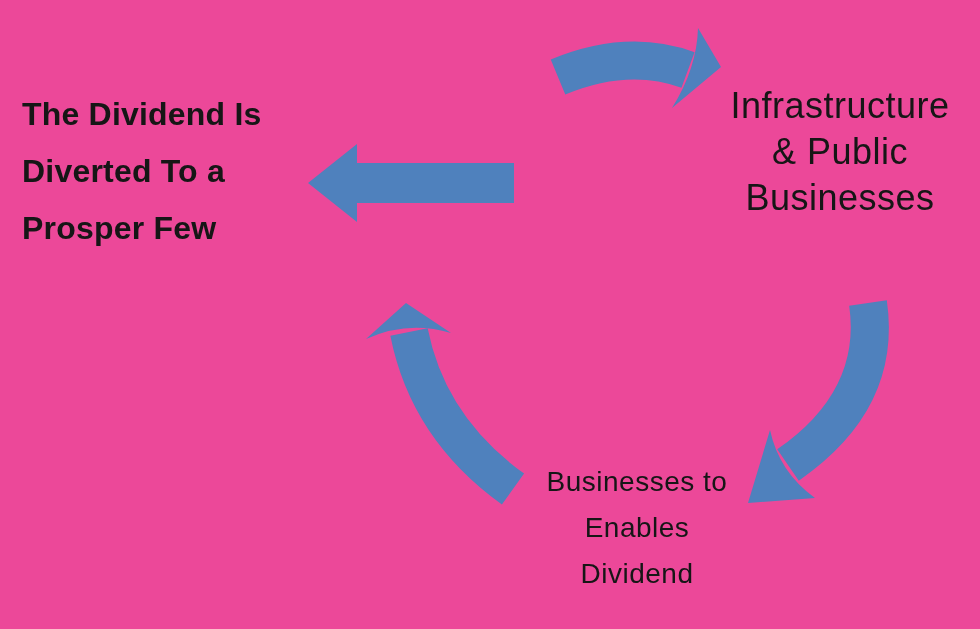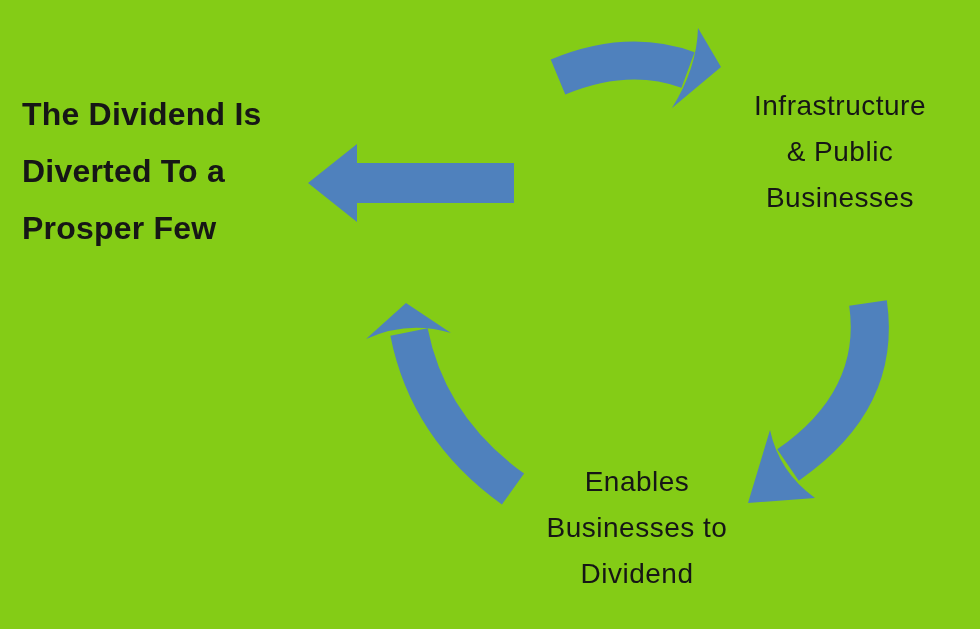--- a/index.html
+++ b/index.html
@@ -4,21 +4,21 @@
 <style>
   html, body {
     margin: 0;
     padding: 0;
     background: #ffffff;
   }
   .canvas {
     position: relative;
     width: 980px;
     height: 629px;
-    background: #84cc16;
+    background: #ec4899;
     overflow: hidden;
     font-family: "Liberation Sans", sans-serif;
   }
   .arrows-layer {
     position: absolute;
     left: 0;
     top: 0;
     width: 980px;
     height: 629px;
   }
@@ -41,21 +41,21 @@
     font-size: 32px;
     font-weight: bold;
     line-height: 57px;
     text-align: left;
     letter-spacing: 0.2px;
   }
   .label-infrastructure {
     left: 700px;
     top: 83px;
     width: 280px;
-    font-size: 28px;
+    font-size: 36px;
     font-weight: normal;
     line-height: 46px;
     text-align: center;
     letter-spacing: 0.5px;
   }
   .label-businesses {
     left: 507px;
     top: 459px;
     width: 260px;
     font-size: 28px;
@@ -98,18 +98,18 @@
     <div class="label-line">Prosper Few</div>
   </div>
 
   <div class="label label-infrastructure">
     <div class="label-line">Infrastructure</div>
     <div class="label-line">&amp; Public</div>
     <div class="label-line">Businesses</div>
   </div>
 
   <div class="label label-businesses">
+    <div class="label-line">Businesses to</div>
     <div class="label-line">Enables</div>
-    <div class="label-line">Businesses to</div>
     <div class="label-line">Dividend</div>
   </div>
 
 </div>
 
 </body></html>

